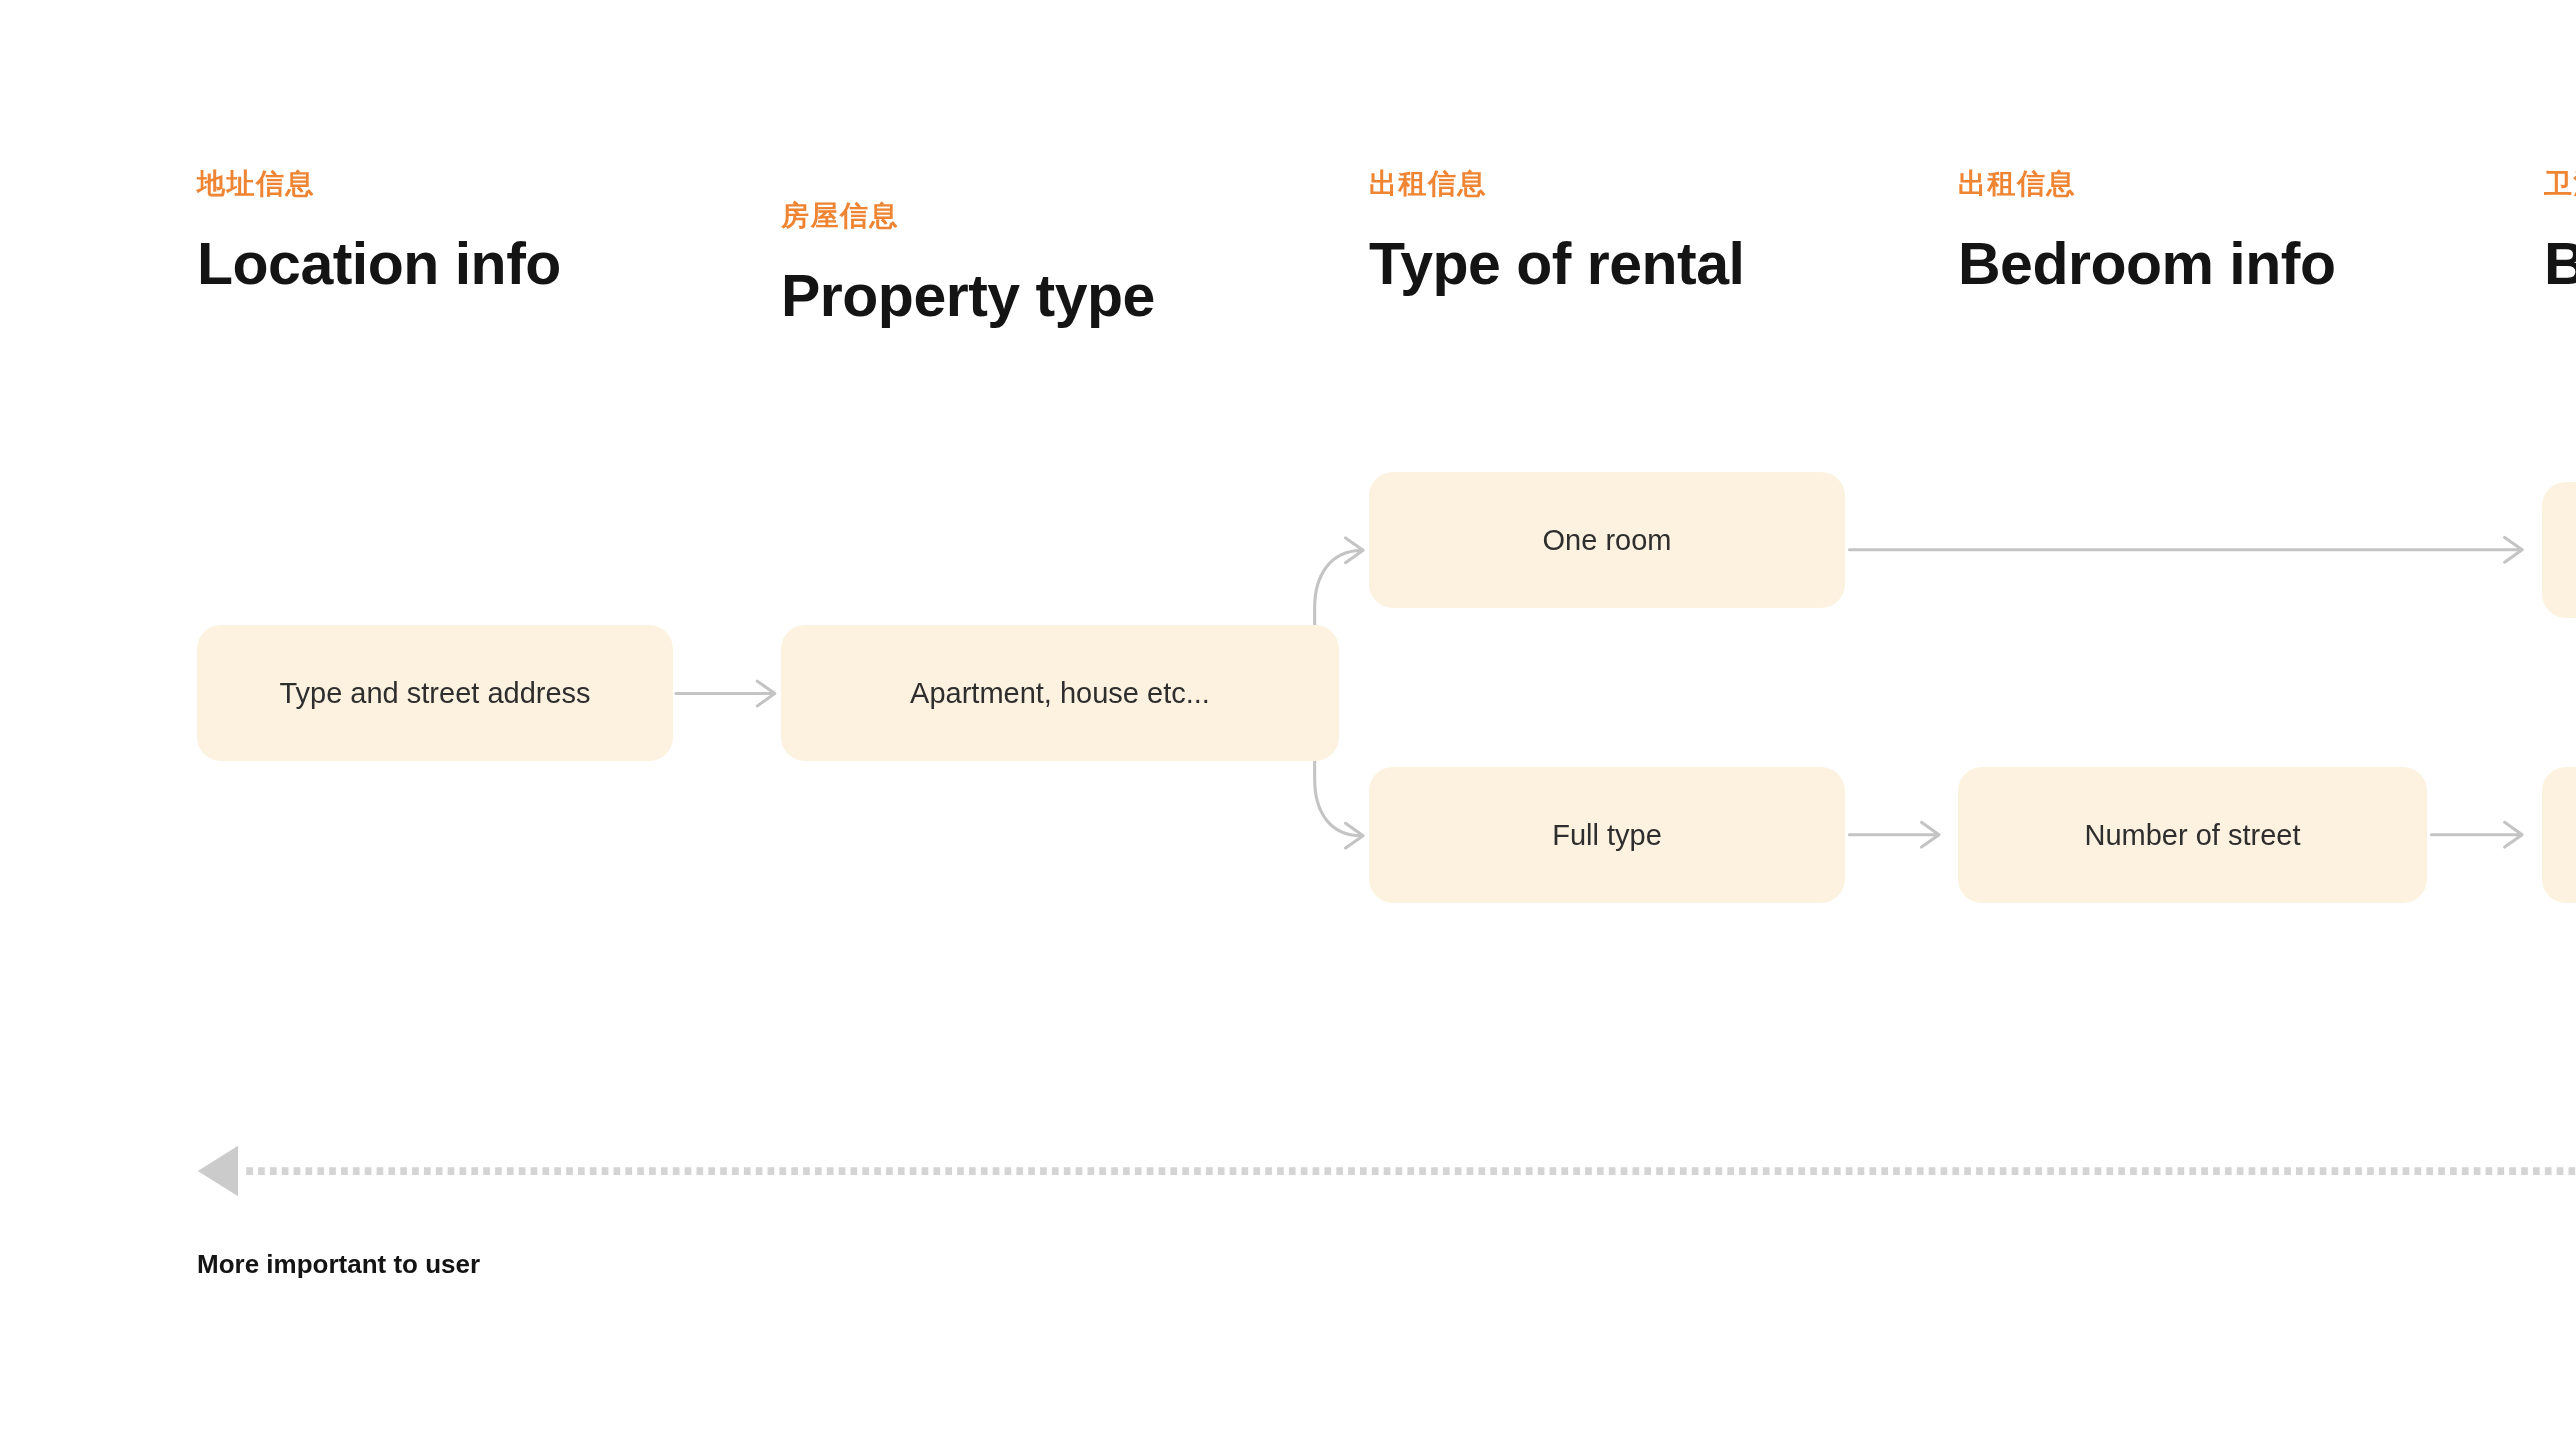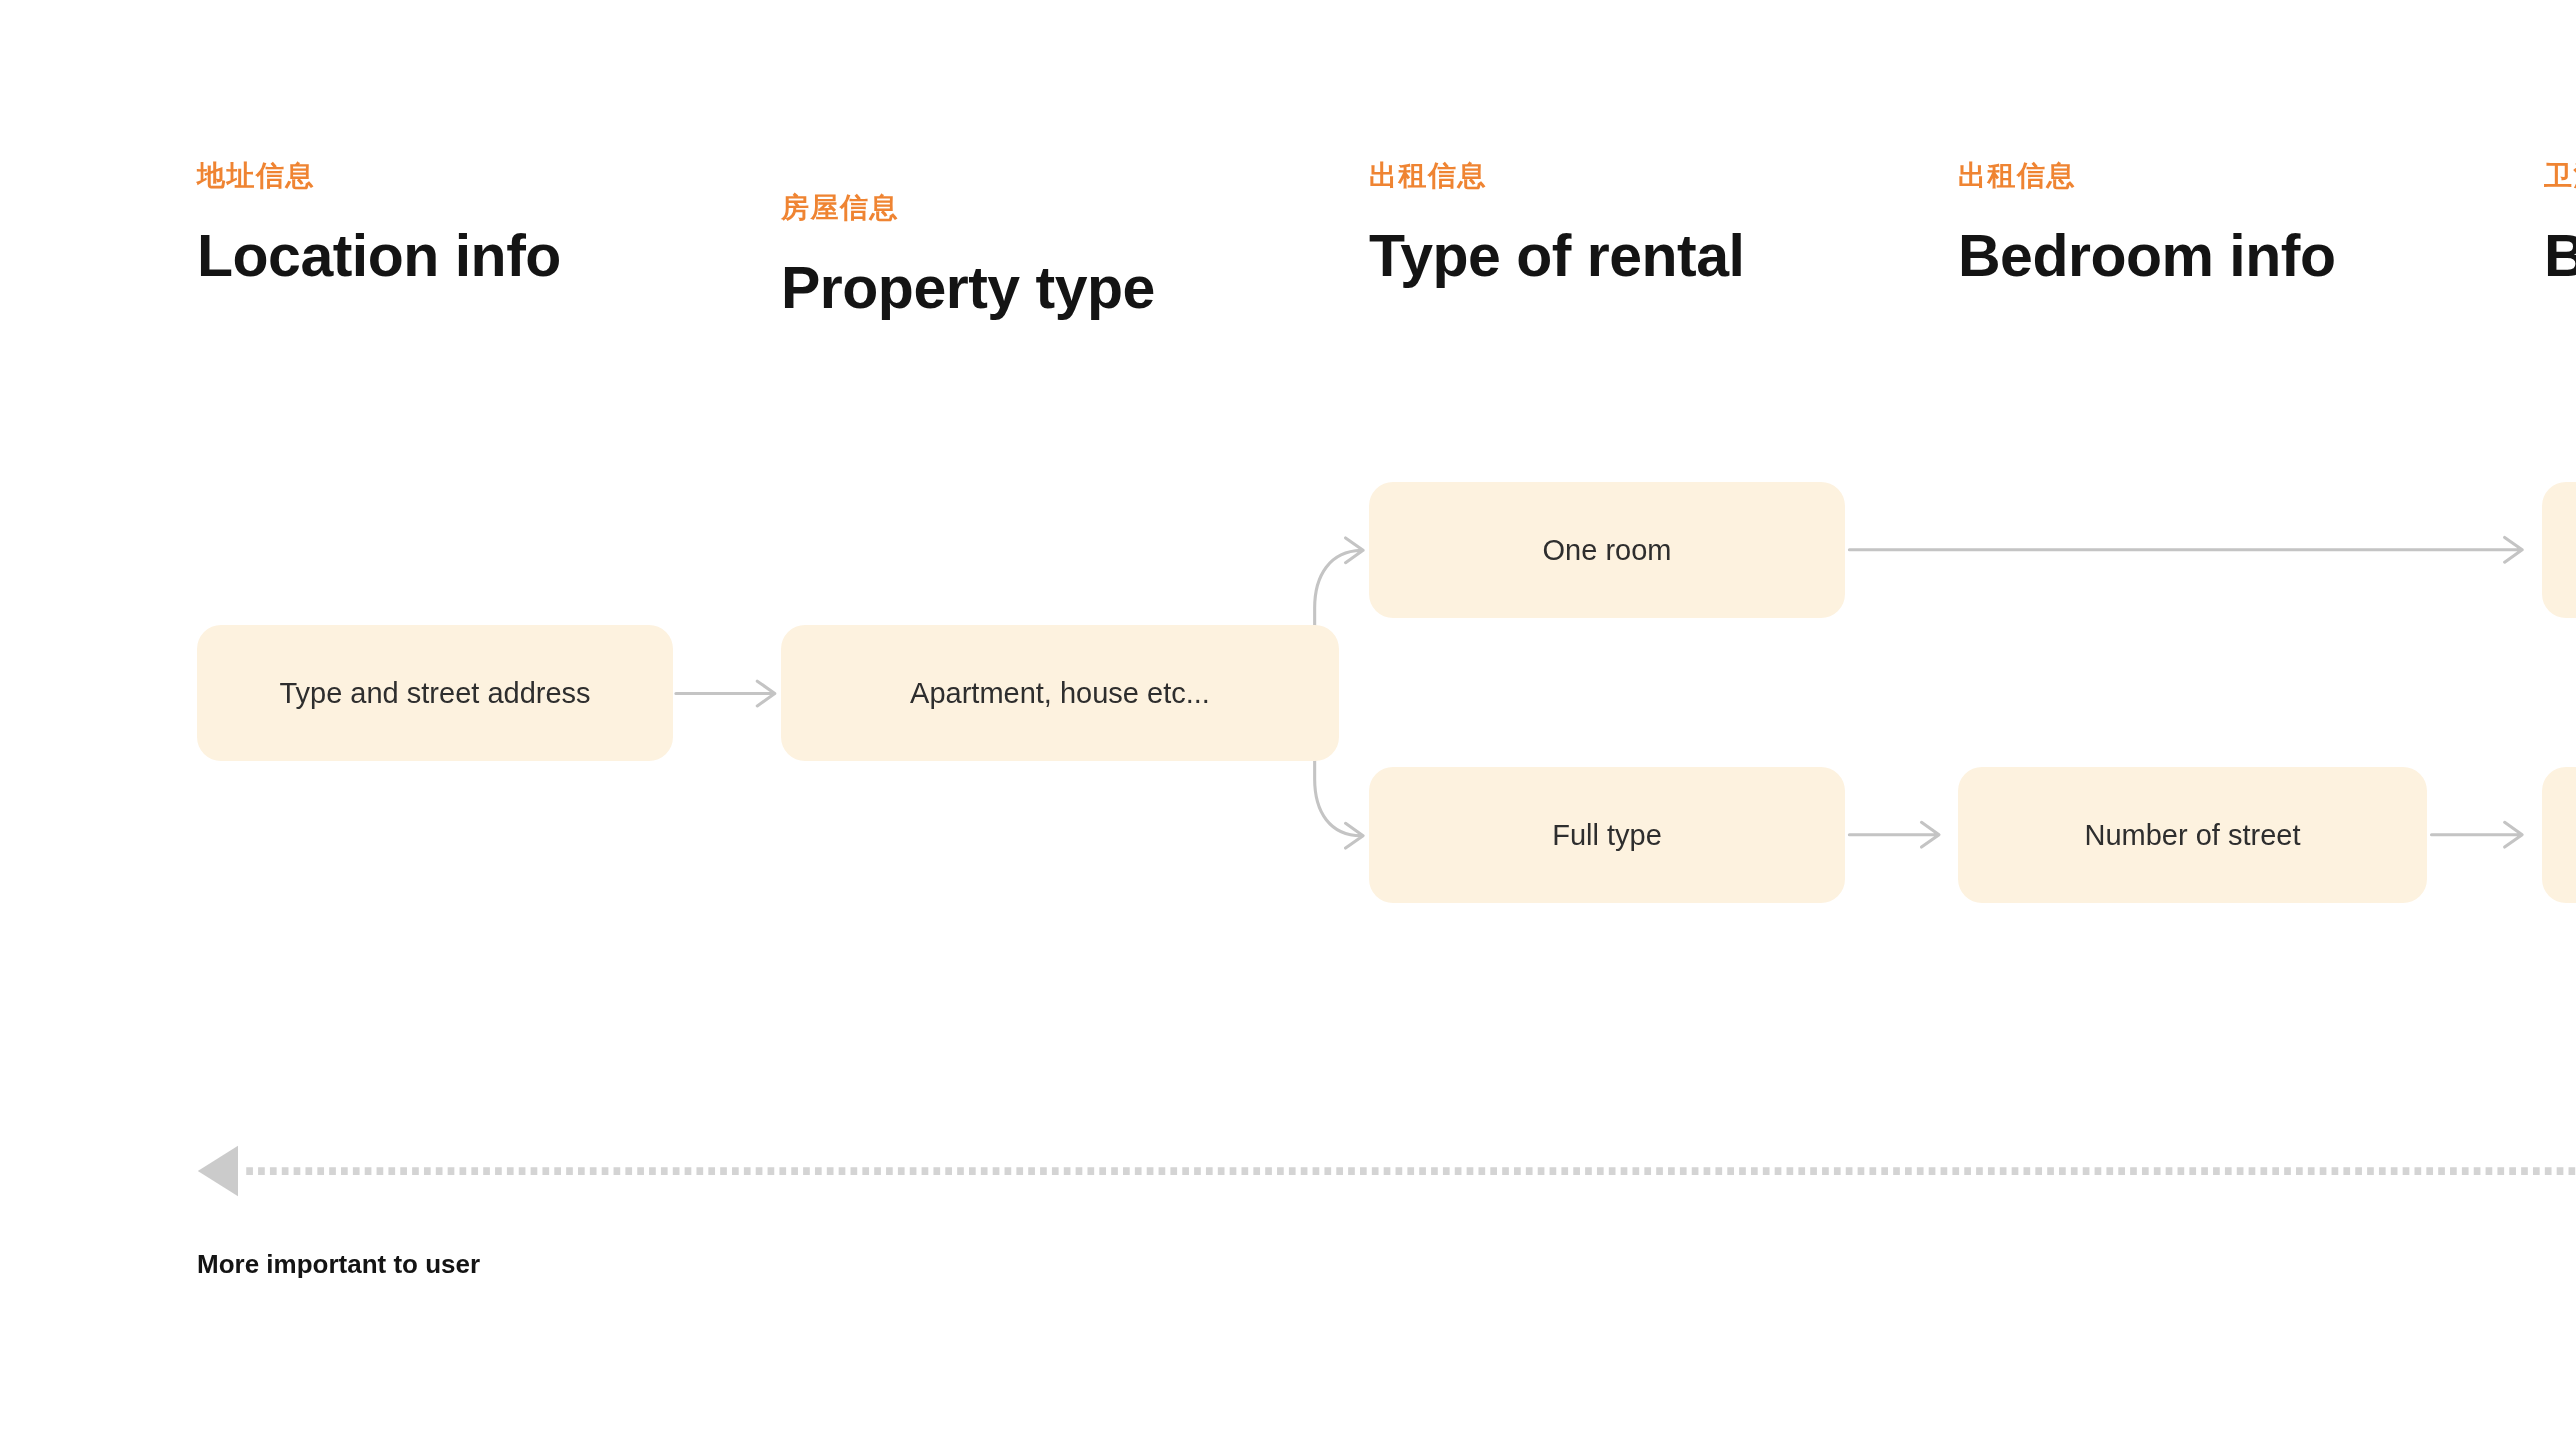--- a/index.html
+++ b/index.html
@@ -10,21 +10,21 @@
     background: #ffffff;
     font-family: "Liberation Sans", "DejaVu Sans", sans-serif;
     overflow: hidden;
   }
   .connectors {
     position: absolute;
     left: 0; top: 0;
     width: 3214px; height: 1453px;
   }
   
-  .col-header { position: absolute; top: 162px; white-space: nowrap; }
+  .col-header { position: absolute; top: 170px; white-space: nowrap; }
   .col-header .zh {
     display: block;
     font-size: 28px;
     font-weight: 700;
     color: #EF8432;
     letter-spacing: 1.5px;
     line-height: 1;
   }
   .col-header .en {
     display: block;
@@ -50,21 +50,21 @@
     border-radius: 24px;
     display: flex;
     align-items: center;
     justify-content: center;
     font-size: 29px;
     color: #2E2E2E;
     white-space: nowrap;
   }
   #node-city        { left: 197px;  top: 625px; }
   #node-apartment   { left: 781px; top: 625px; width: 558px; }
-  #node-one-room    { left: 1369px; top: 482px;  }
+  #node-one-room    { left: 1369px; top: 472px;  }
   #node-full-suite  { left: 1369px; top: 767px; }
   #node-bedroom     { left: 1958px; top: 767px; width: 469px; }
   #node-independent { left: 2542px; top: 482px;  }
   #node-bathroom    { left: 2542px; top: 767px; }
 
   
   .axis-label {
     position: absolute;
     top: 1249px;
     font-size: 26px;

